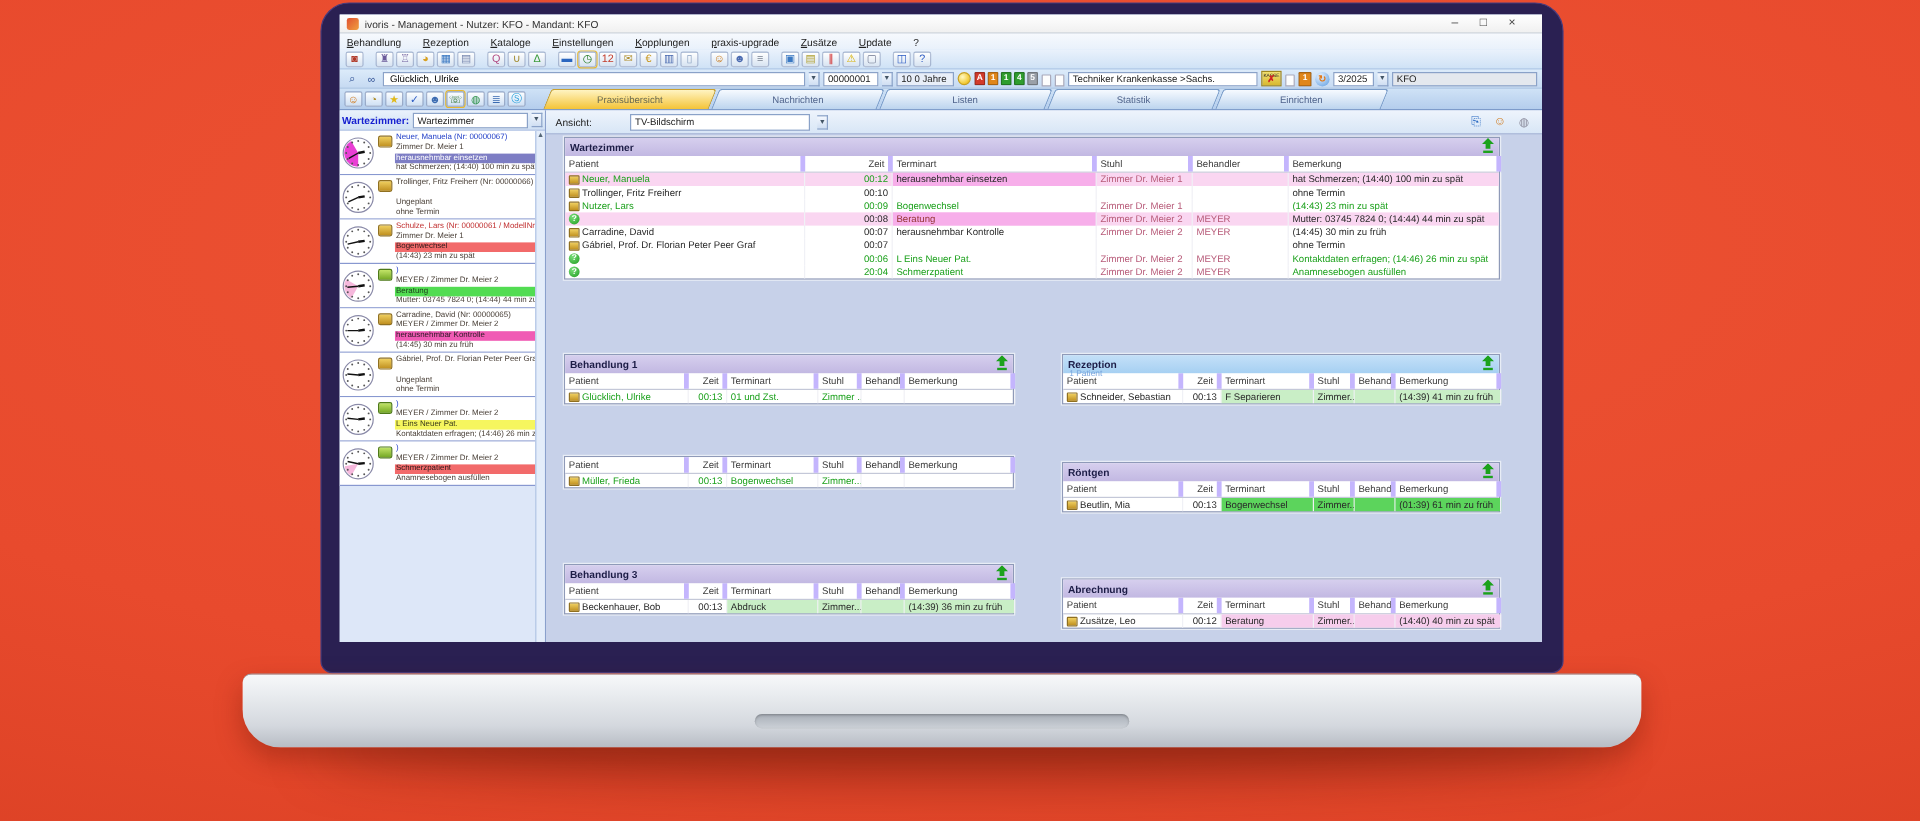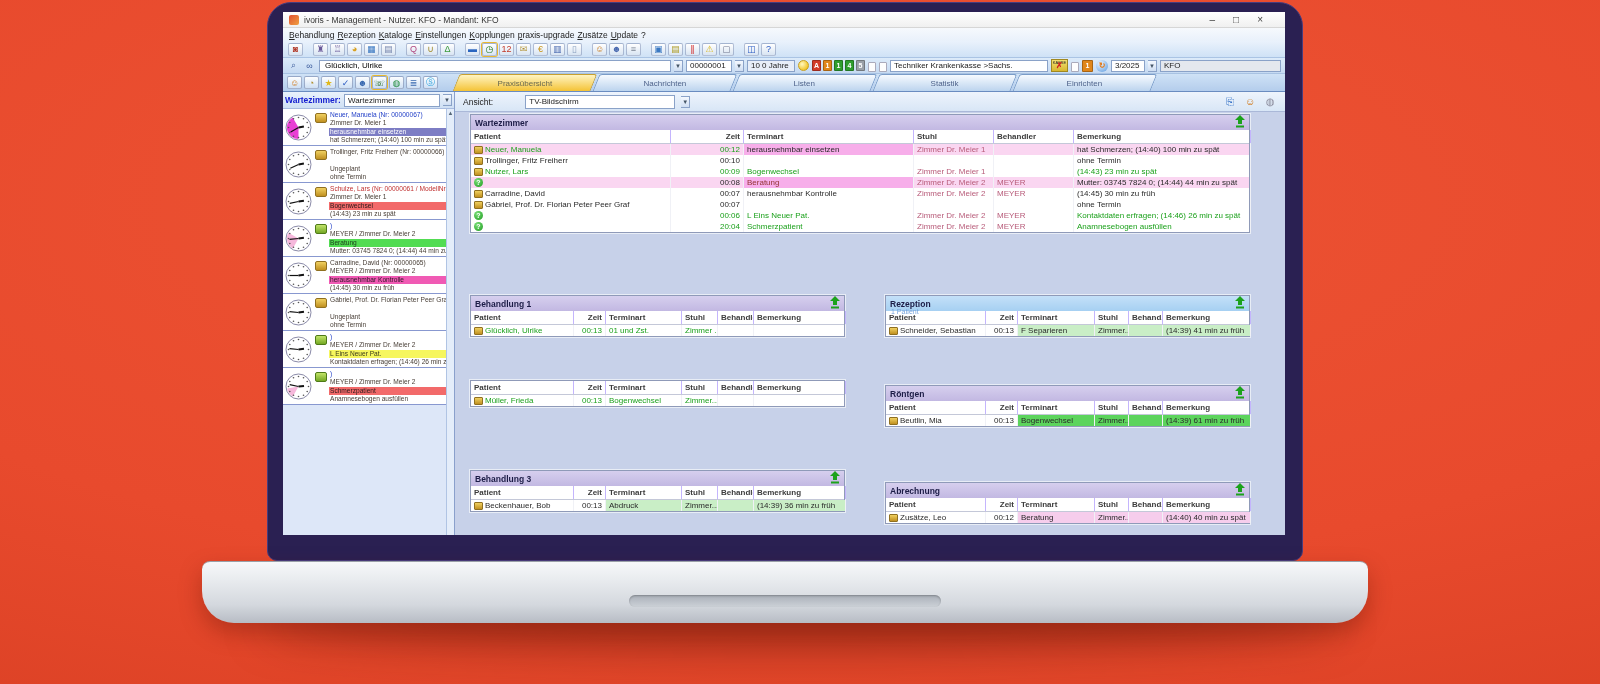--- a/index.html
+++ b/index.html
@@ -12,21 +12,21 @@
   .base{position:absolute;left:202px;top:561px;width:1166px;height:62px;background:linear-gradient(180deg,#f7f8fa 0%,#e9ecef 28%,#d4d8de 70%,#b7bcc4 100%);border-radius:8px 8px 32px 32px;border-top:1px solid #9aa0a8;box-shadow:0 10px 22px rgba(100,20,5,.35);}
   .notch{position:absolute;left:50%;top:33px;transform:translateX(-50%);width:312px;height:12px;border-radius:7px;background:linear-gradient(180deg,#a9afb8,#ccd1d7);box-shadow:inset 0 1px 2px rgba(0,0,0,.25);}
 
   
   .screen{position:absolute;left:283px;top:12px;width:1002px;height:523px;background:#cfe0f4;overflow:hidden;font-size:9px;color:#222;}
   .titlebar{position:absolute;left:0;top:0;width:100%;height:16px;background:linear-gradient(#ffffff,#f0f0f0);border-bottom:1px solid #d6d6d6;display:flex;align-items:center;padding:0 6px;gap:5px;}
   .appico{width:10px;height:10px;border-radius:2px;background:linear-gradient(135deg,#e05030,#f0a040);flex:none;}
   .title-text{font-size:8.5px;color:#333;flex:1;white-space:nowrap;overflow:hidden;}
   .winctl{display:flex;gap:18px;padding-right:16px;color:#444;font-size:10px;}
   .winctl span{cursor:default;line-height:10px;}
-  .menubar{position:absolute;left:0;top:16px;width:100%;height:13px;background:linear-gradient(#f6f9fd,#e9f1fb);display:flex;align-items:center;padding-left:6px;gap:3px;font-size:8.5px;color:#222;}
+  .menubar{position:absolute;left:0;top:16px;width:100%;height:13px;background:linear-gradient(#f6f9fd,#e9f1fb);display:flex;align-items:center;padding-left:6px;gap:18px;font-size:8.5px;color:#222;}
   .menubar span{white-space:nowrap;}
   .menubar span::first-letter{text-decoration:underline;}
   .toolbar{position:absolute;left:0;top:29px;width:100%;height:17px;background:linear-gradient(#eaf2fc,#cfe2f6);border-bottom:1px solid #aac4e4;display:flex;align-items:center;padding-left:5px;gap:2px;}
   .tb-icon{width:15px;height:13px;flex:none;border:1px solid rgba(120,140,180,.55);border-radius:2px;background:linear-gradient(#ffffff,#d8e4f2);display:flex;align-items:center;justify-content:center;font-size:9px;line-height:1;overflow:hidden;}
   .tb-icon.gap{margin-left:8px;}
   .tb-icon.active{box-shadow:0 0 0 1px #e8b830;}
   .patientbar{position:absolute;left:0;top:46px;width:100%;height:16px;background:linear-gradient(#dcebfa,#c6daf2);border-bottom:1px solid #a8c2e2;display:flex;align-items:center;padding:0 4px;gap:3px;}
   .pb-ico{width:13px;height:12px;flex:none;display:flex;align-items:center;justify-content:center;font-size:9px;color:#3a5a9a;}
   .field{background:#fff;border:1px solid #8aa2c8;height:12px;font-size:8px;display:flex;align-items:center;padding:0 3px;color:#222;white-space:nowrap;overflow:hidden;}
   .field input{border:none;outline:none;width:100%;font:8px "Liberation Sans",sans-serif;background:transparent;}
@@ -79,21 +79,21 @@
   .vr-ico{width:14px;height:13px;display:flex;align-items:center;justify-content:center;font-size:10px;}
   .content{position:relative;width:100%;height:423px;}
   .panel{position:absolute;background:#fff;border:1px solid #8f9ab8;box-shadow:0 0 0 1px #e8edf6;}
   .p-head{height:15px;display:flex;align-items:center;padding:0 4px;position:relative;}
   .p-head.purple{background:linear-gradient(#d6cfee,#c2b8e2);}
   .p-head.blue{background:linear-gradient(#c4e0f8,#a6d0f2);}
   .p-title{font-size:8.5px;font-weight:bold;color:#1c1c46;flex:1;}
   .p-sub{position:absolute;left:5px;top:12px;font-size:7px;color:#78a4dc;}
   .p-upicon{flex:none;}
   .p-cols{display:flex;height:14px;border-bottom:1px solid #c4c8d8;align-items:center;background:#fff;}
-  .p-col{font-size:8px;color:#3c3c3c;padding:0 3px;white-space:nowrap;overflow:hidden;flex:none;border-right:1px solid #c4b5fd;height:100%;display:flex;align-items:center;font-weight:bold;}
+  .p-col{font-size:8px;color:#3c3c3c;padding:0 3px;white-space:nowrap;overflow:hidden;flex:none;border-right:4px solid #c4b5fd;height:100%;display:flex;align-items:center;}
   .p-col.zeit{justify-content:flex-end;}
   .p-row{display:flex;height:11px;align-items:center;}
   .p-cell{font-size:8px;padding:0 3px;white-space:nowrap;overflow:hidden;flex:none;height:100%;display:flex;align-items:center;gap:2px;border-right:1px solid #f0f1f6;}
   .p-cell.zeit{justify-content:flex-end;}
   .td{color:#2a2a2a;} .tg{color:#1ca11c;} .tr{color:#b85c7a;} .tm{color:#943434;}
   .row-pink{background:#fad6f1;}
   .cg-pinkstrong{background:#f7aeea;}
   .cg-green{background:#c9eec6;}
   .cg-greenstrong{background:#5cd45c;}
   .cg-pinkcell{background:#f6cdec;}
@@ -815,21 +815,21 @@
               <span class="p-cell cg-greenstrong" style="width: 77px;">
                 <span class="td">Bogenwechsel</span>
               </span>
               <span class="p-cell cg-greenstrong" style="width: 34px;">
                 <span class="td">Zimmer...</span>
               </span>
               <span class="p-cell cg-greenstrong" style="width: 34px;">
                 <span class="td"></span>
               </span>
               <span class="p-cell cg-greenstrong" style="width: 88px;">
-                <span class="td">(14:39) 61 min zu früh</span>
+                <span class="td">(01:39) 61 min zu früh</span>
               </span>
             </div>
           </div>
         <div class="panel" style="left:430px;top:370px;width:365px;">
             <div class="p-head purple">
               <span class="p-title">Abrechnung</span>
               <span class="p-upicon"><svg width="10" height="13" viewBox="0 0 10 13">
                   <path d="M5 0 L10 5 H7 V9 H3 V5 H0 Z" fill="#1ca21c"></path>
                   <rect x="1" y="10.5" width="8" height="2" fill="#1ca21c"></rect>
                 </svg></span>

